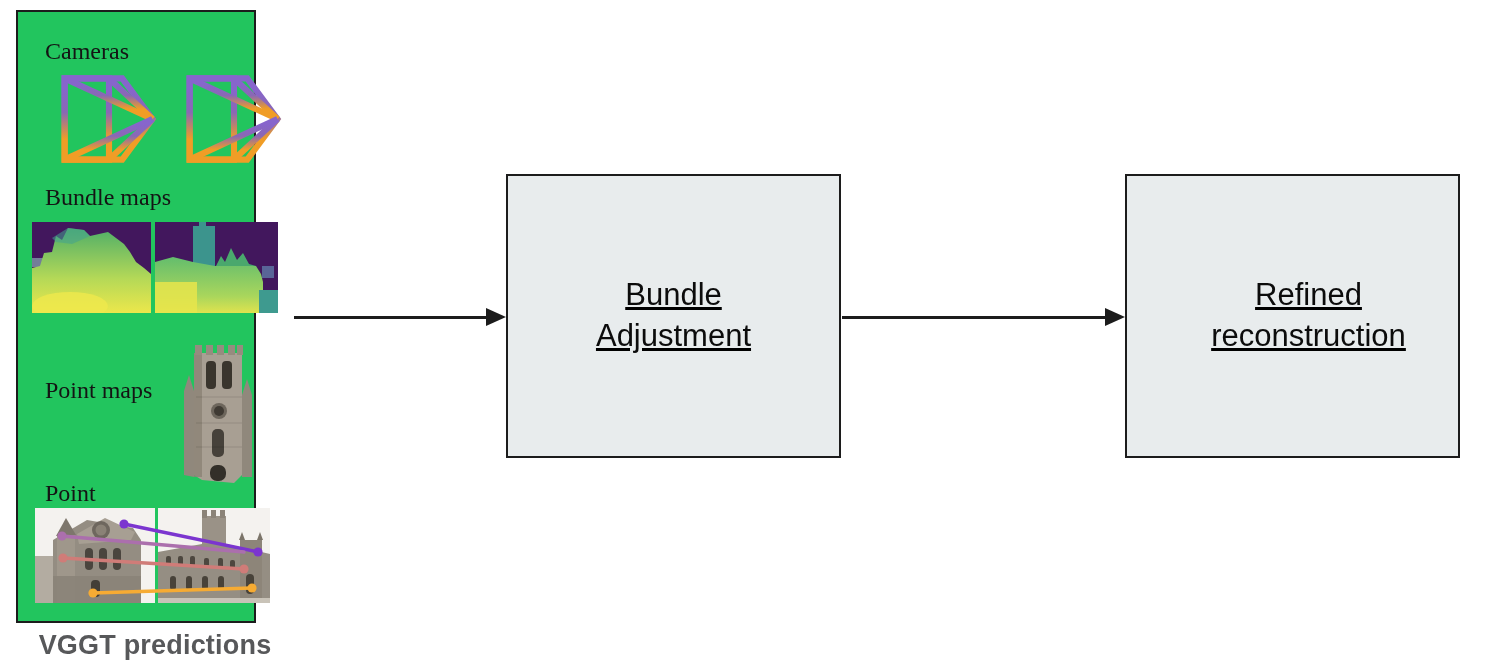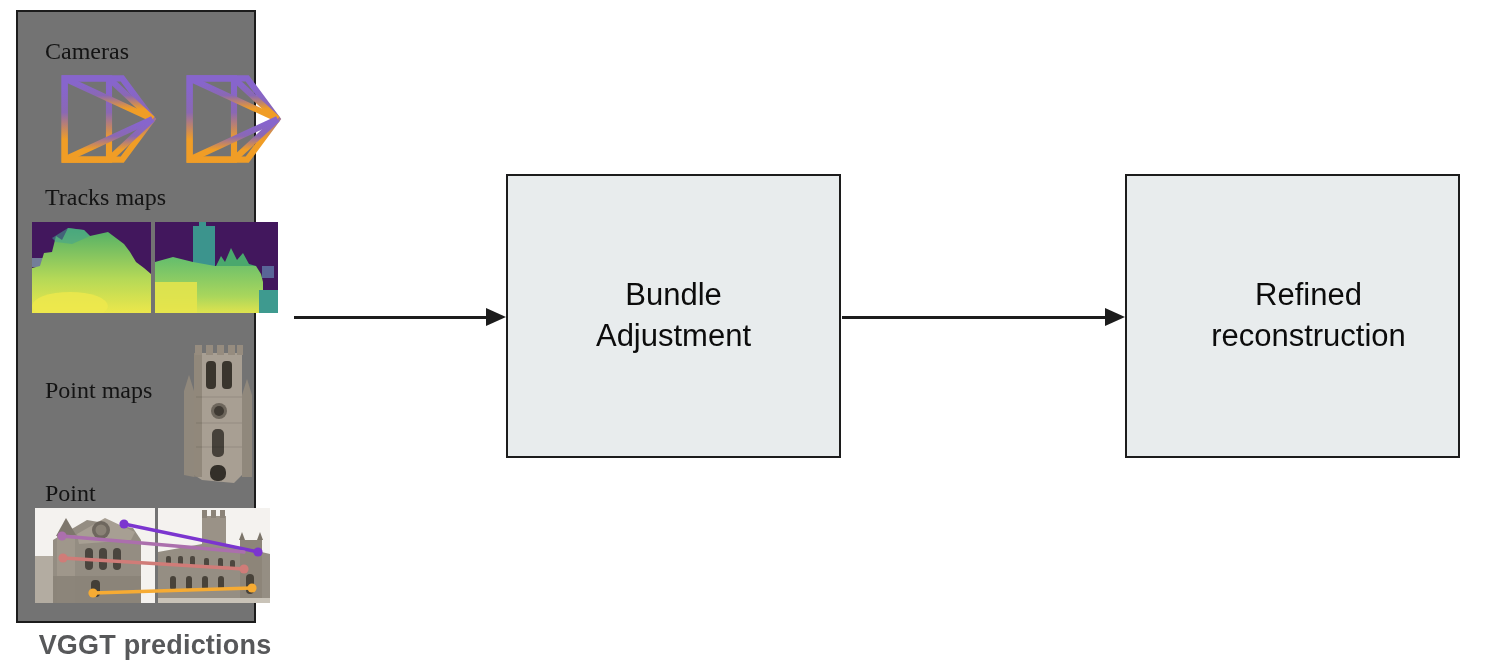--- a/index.html
+++ b/index.html
@@ -1,29 +1,29 @@
 <!DOCTYPE html>
 <html><head>
 <meta charset="utf-8">
 <style>
   html,body{margin:0;padding:0;background:#ffffff;}
   .canvas{position:relative;width:1494px;height:672px;background:#ffffff;overflow:hidden;
           font-family:"Liberation Sans",sans-serif;}
   
-  .panel{position:absolute;left:16px;top:10px;width:240px;height:613px;background:#737373;
+  .panel{position:absolute;left:16px;top:10px;width:240px;height:613px;background:#22c55e;
          border:2px solid #1c1c1c;box-sizing:border-box;}
   .serif-label{position:absolute;font-family:"Liberation Serif","DejaVu Serif",serif;
                font-size:24px;color:#141414;white-space:nowrap;}
   .abs{position:absolute;}
   .caption{position:absolute;left:16px;top:630px;width:278px;text-align:center;
            font-size:27px;font-weight:bold;color:#57585a;letter-spacing:.2px;}
   
   .node{position:absolute;top:174px;width:335px;height:284px;background:#e8eced;
         border:2.5px solid #1c1c1c;box-sizing:border-box;display:flex;align-items:center;
-        justify-content:center;}
+        justify-content:center;text-decoration:underline;}
   .node-label{font-size:31px;line-height:1.32;color:#0c0c0c;text-align:center;}
   #node-ba{left:506px;} #node-ba .node-label{max-width:210px;}
   #node-rr{left:1125px;padding-left:32px;} #node-rr .node-label{max-width:250px;}
   
   .arrow-line{position:absolute;top:316px;height:3px;background:#1c1c1c;}
   .arrow-head{position:absolute;top:308px;width:0;height:0;
               border-top:9.5px solid transparent;border-bottom:9.5px solid transparent;
               border-left:20px solid #1c1c1c;}
   svg{display:block;}
   .overlay{position:absolute;left:0;top:0;pointer-events:none;}
@@ -71,21 +71,21 @@
       <g fill="none" stroke="url(#camg)" stroke-width="6.5" stroke-linejoin="miter">
         <path d="M7,7 L68,7 L100,50 L68,93 L7,93 Z"></path>
         <path d="M7,7 H54 V93 H7 Z"></path>
         <path d="M7,7 L100,50"></path>
           <path d="M54,7 L100,50"></path>
         <path d="M54,93 L100,50"></path>
           <path d="M7,93 L100,50"></path>
       </g>
     </svg>
 
-    <div class="serif-label" style="left:27px;top:172px">Tracks maps</div>
+    <div class="serif-label" style="left:27px;top:172px">Bundle maps</div>
 
     <svg class="abs" style="left:14px;top:210px" width="119" height="91" viewBox="0 0 119 91">
       <rect width="119" height="91" fill="#42175d"></rect>
       <rect x="0" y="36" width="13" height="9" fill="#7b8fa3" opacity="0.85"></rect>
       <path d="M0,46 L8,44 L12,31 L20,30 L24,14 L30,18 L36,6 L52,8 L58,14 L76,10 L84,16 L92,22 L98,30 L104,40 L112,46 L119,52 L119,91 L0,91 Z" fill="url(#dgrad)"></path>
       <path d="M20,16 L36,6 L52,8 L58,14 L40,22 L24,20 Z" fill="#44a38f" opacity="0.55"></path>
       <ellipse cx="38" cy="84" rx="38" ry="14" fill="#efe94c" opacity="0.8"></ellipse>
     </svg>
     <svg class="abs" style="left:137px;top:210px" width="123" height="91" viewBox="0 0 123 91">
       <rect width="123" height="91" fill="#42175d"></rect>

